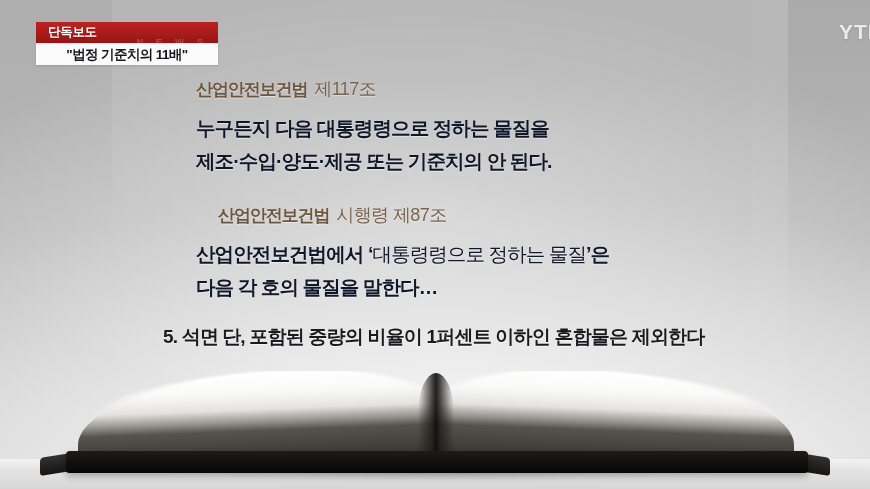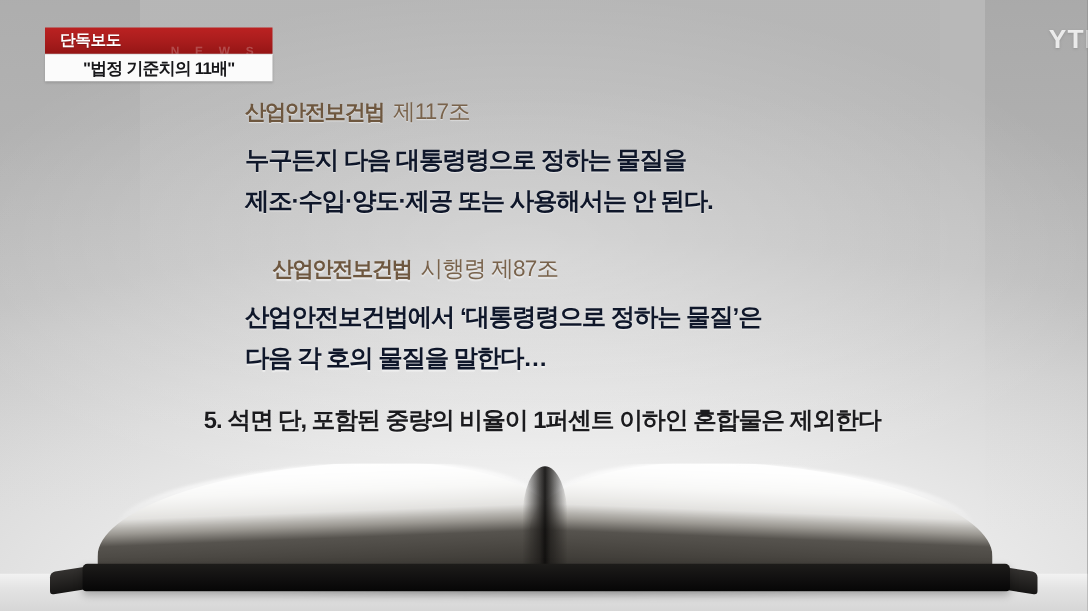--- a/index.html
+++ b/index.html
@@ -146,21 +146,21 @@
     position: absolute;
     white-space: nowrap;
     color: #0f172a;
     font-size: 19.5px;
     font-weight: bold;
     letter-spacing: -0.9px;
     line-height: 1;
     text-shadow: 0 1px 1px rgba(255,255,255,0.55);
   }
   .law-body .plain { font-weight: 600; }
-  .law-body .strong { font-weight: bold; }
+  .law-body .strong { font-weight: normal; }
 
   .clause {
     position: absolute;
     left: 163px;
     top: 327px;
     white-space: nowrap;
     color: #1b1b1e;
     font-size: 19px;
     letter-spacing: -0.8px;
     line-height: 1;
@@ -302,21 +302,21 @@
 
     <div class="law-heading" style="left:196px; top:80px;">
       <span class="law-name">산업안전보건법</span><span class="law-article">제117조</span>
     </div>
 
     <div class="law-body" style="left:196px; top:119px;">
       <span class="plain">누구든지 다음 대통령령으로 정하는 물질을</span>
     </div>
 
     <div class="law-body" style="left:196px; top:152px;">
-      <span class="plain">제조·수입·양도·제공 또는 사용해서는 안 된다.</span>
+      <span class="plain">제조·수입·양도·제공 또는 기준치의 안 된다.</span>
     </div>
 
     <div class="law-heading" style="left:188px; top:206px;margin-left:30px;">
       <span class="law-name">산업안전보건법</span><span class="law-article">시행령 제87조</span>
     </div>
 
     <div class="law-body" style="left:196px; top:245px;"><span class="plain">산업안전보건법에서 ‘</span><span class="strong">대통령령으로 정하는 물질</span><span class="plain">’은</span>
     </div>
 
     <div class="law-body" style="left:196px; top:278px;">

